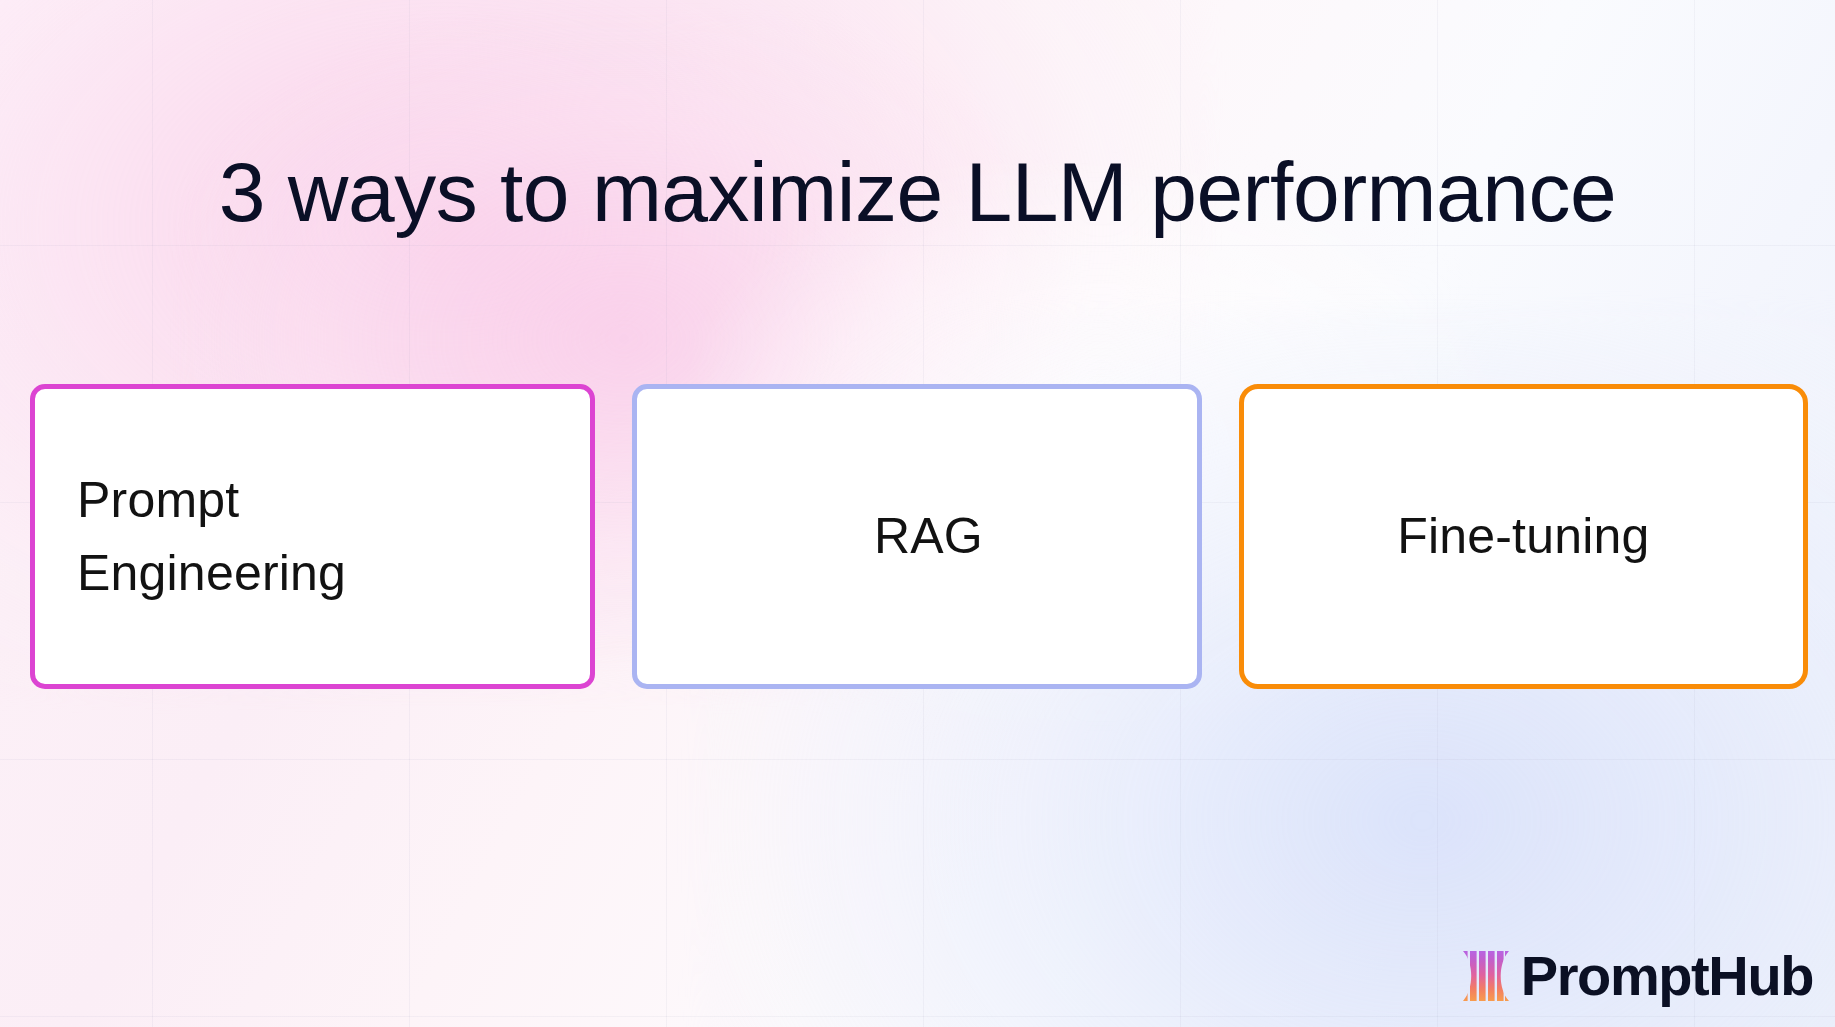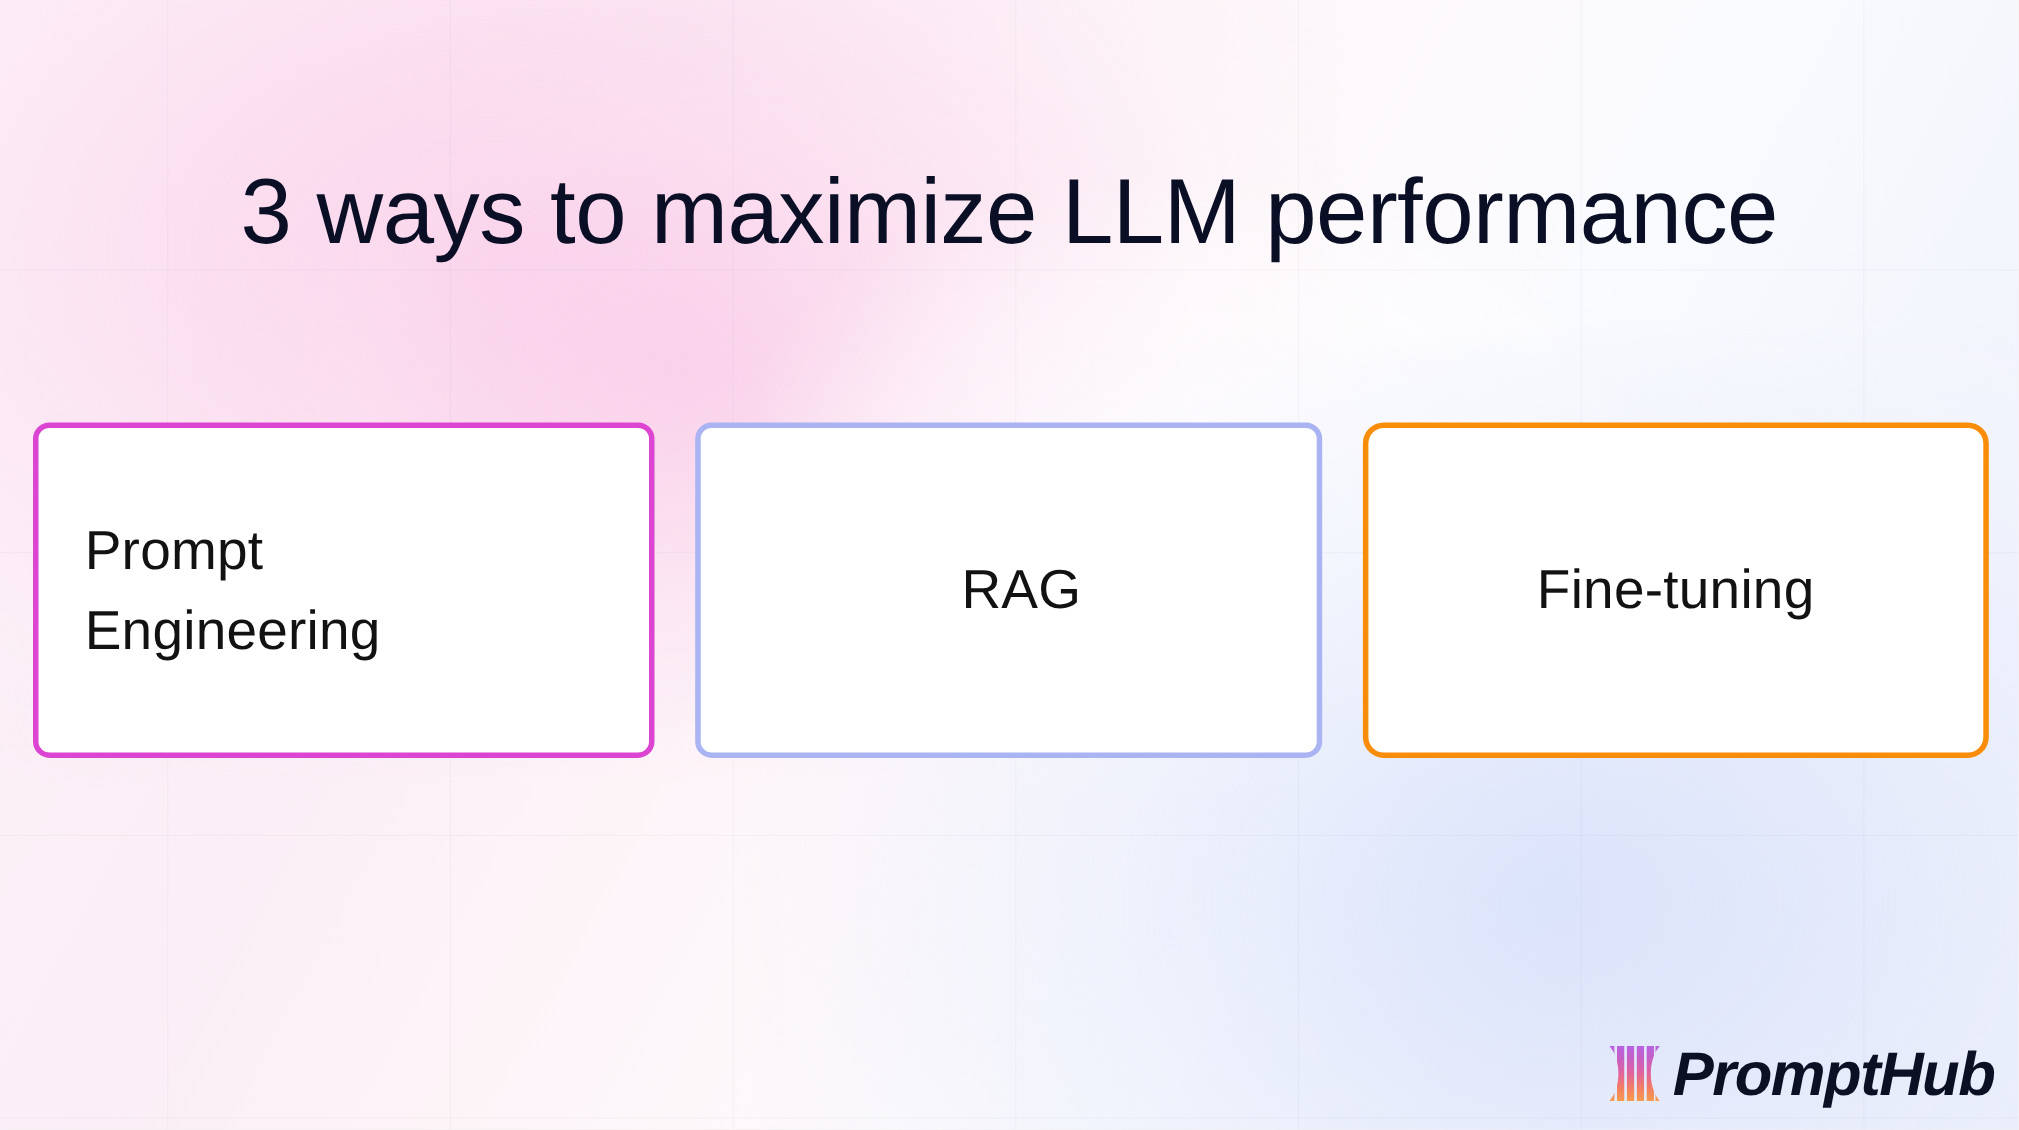--- a/index.html
+++ b/index.html
@@ -9,21 +9,21 @@
   }
   body {
     font-family: "Liberation Sans", sans-serif;
   }
 
   #slide {
     position: relative;
     width: 1835px;
     height: 1027px;
     overflow: hidden;
-    background: #e5e5e5;
+    background: #c4b5fd;
   }
 
   
   .bg-base {
     position: absolute;
     inset: 0;
     background:
       linear-gradient(118deg,
         #fdf3fa 0%,
         #fcf0f7 14%,
@@ -164,21 +164,20 @@
     display: block;
   }
   .logo-text {
     font-family: "Liberation Sans", sans-serif;
     font-size: 56px;
     font-weight: 700;
     letter-spacing: -1.4px;
     color: #0b1024;
     line-height: 1;
     white-space: nowrap;
-    font-style: italic;
   }
 </style>
 </head>
 <body>
 
 <div id="slide">
 
   <div class="bg-base"></div>
   <div class="bg-blob-pink"></div>
   <div class="bg-blob-pink2"></div>

